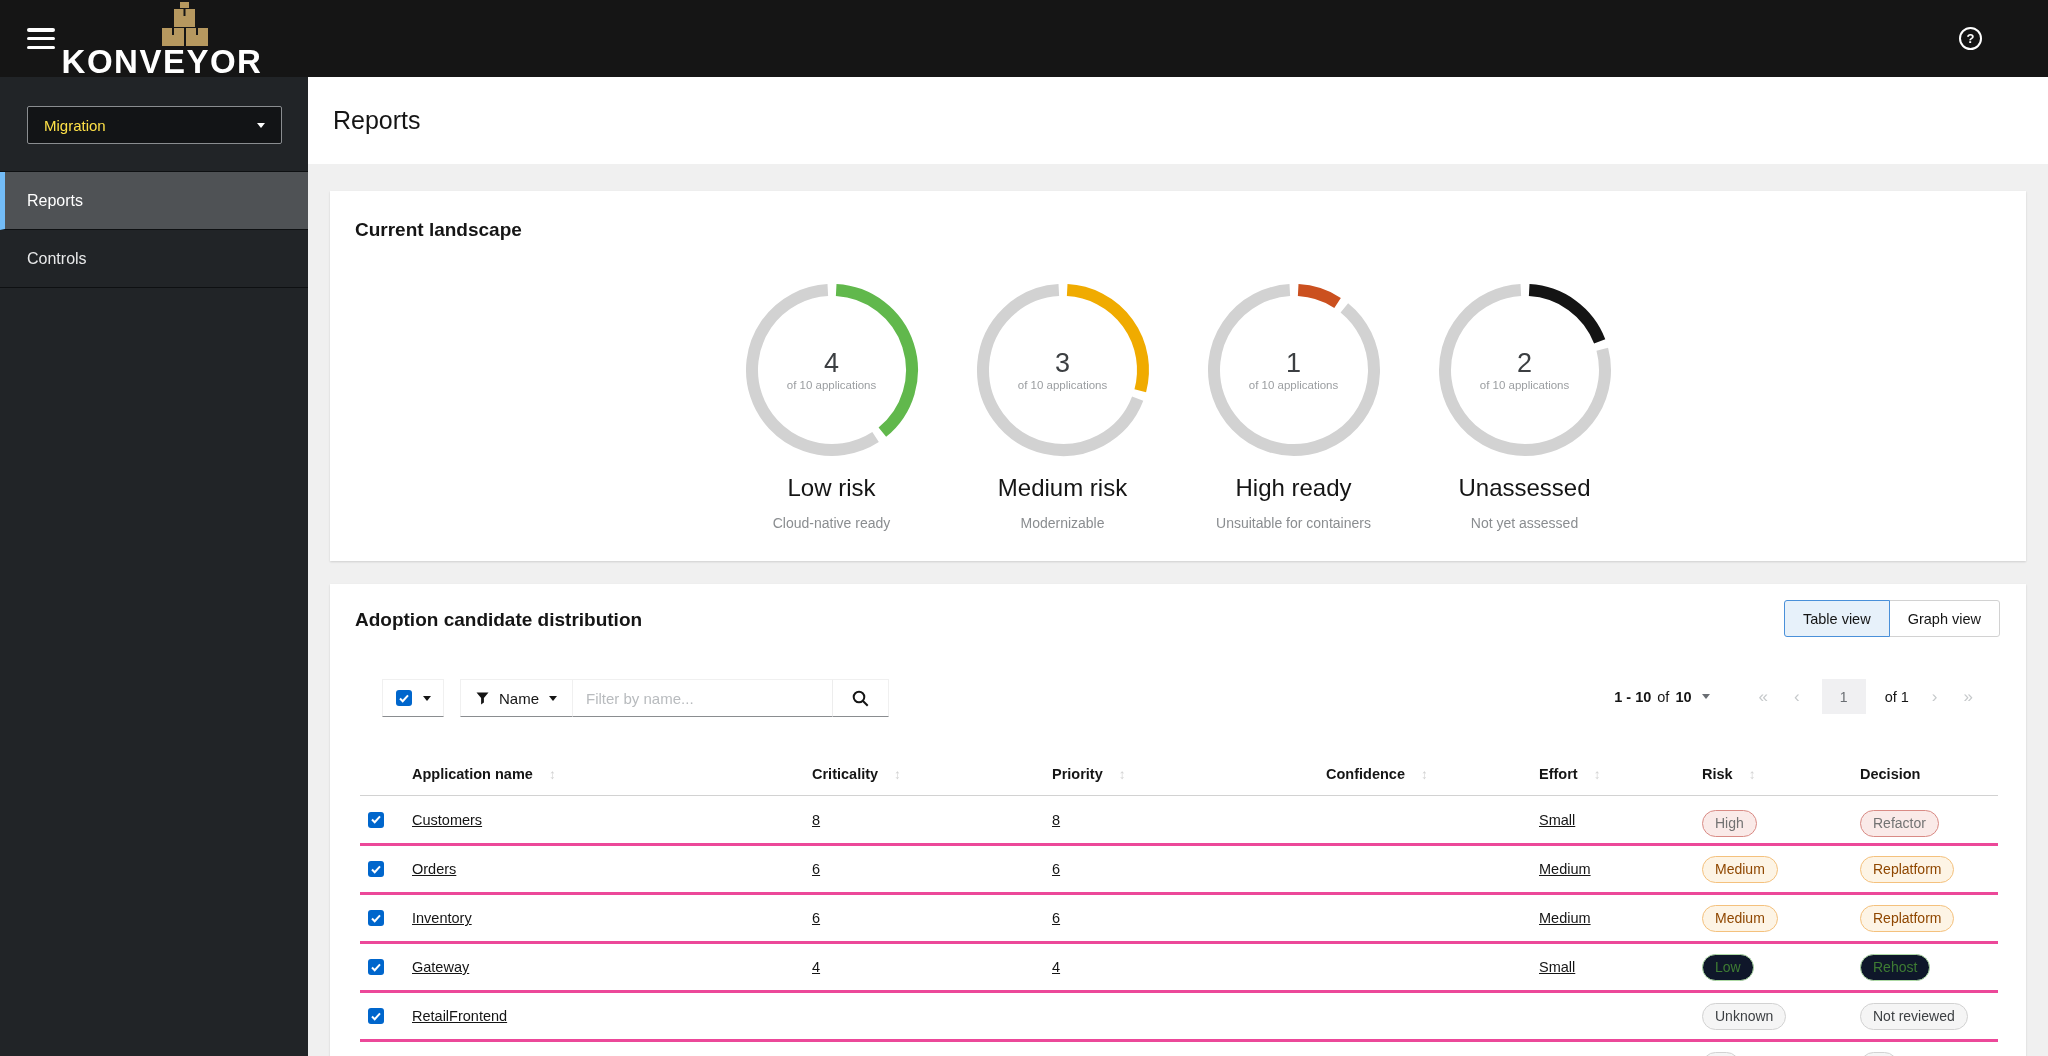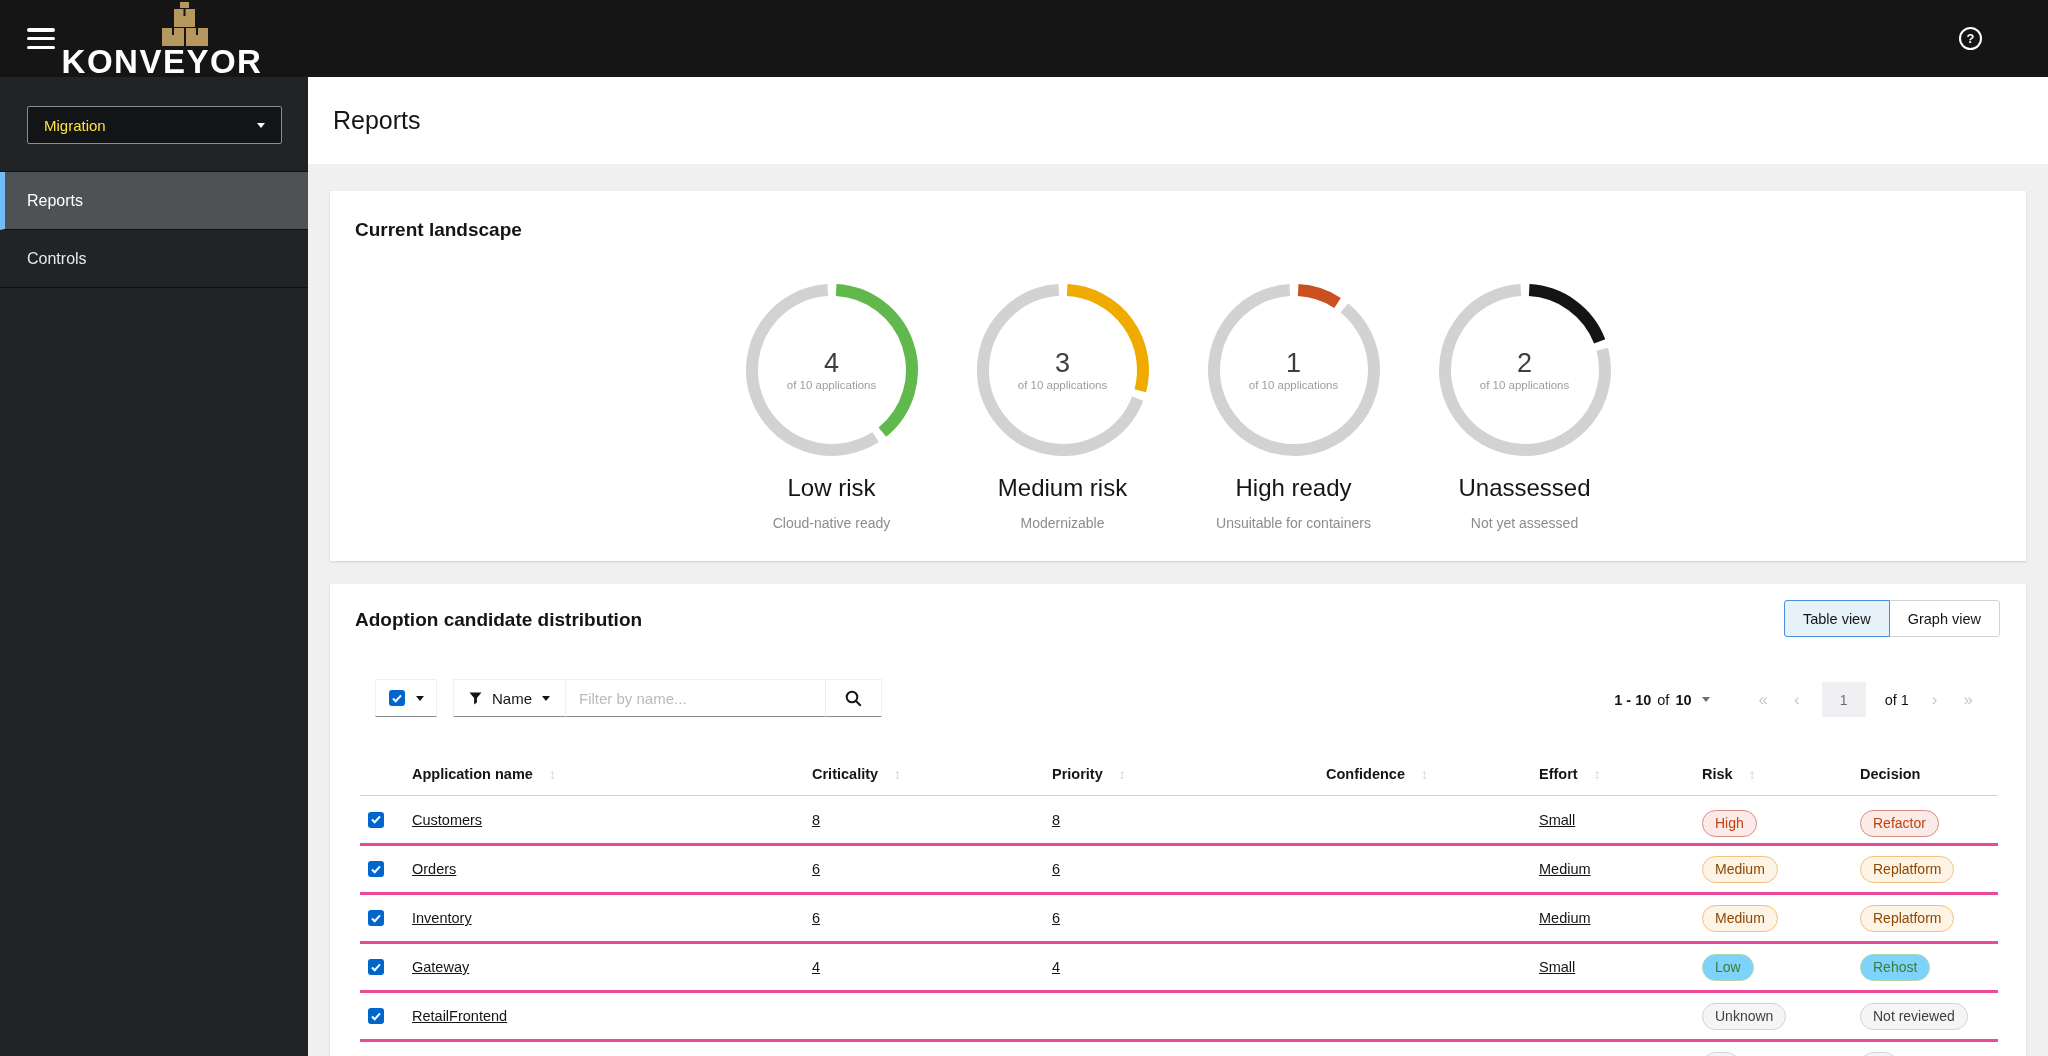--- a/index.html
+++ b/index.html
@@ -44,21 +44,21 @@
   .donut-desc  { text-align:center; font-size:14px; color:#8a8d90; margin-top:13px; }
 
   
   .toggle-group { position:absolute; top:16px; right:26px; display:flex; }
   .toggle-btn { height:37px; padding:0 18px; font-size:14.5px; color:#151515; background:#fff; border:1px solid #d2d2d2; display:flex; align-items:center; cursor:pointer; }
   .toggle-btn:first-child { border-radius:3px 0 0 3px; }
   .toggle-btn:last-child  { border-radius:0 3px 3px 0; margin-left:-1px; }
   .toggle-btn.selected { background:#e7f1fa; border:1px solid #4a90d9; z-index:2; }
 
   
-  .toolbar { position:absolute; top:95px; left:45px; right:40px; display:flex; align-items:flex-end; }
+  .toolbar { position:absolute; top:95px; left:52px; right:40px; display:flex; align-items:flex-start; }
   .control { height:38px; background:#fff; border:1px solid #f0f0f0; border-bottom:1px solid #8a8d90; display:flex; align-items:center; }
   .bulk-select { width:62px; justify-content:center; gap:11px; cursor:pointer; }
   .cbx { width:16px; height:16px; background:#0066cc; border-radius:3px; display:inline-flex; align-items:center; justify-content:center; flex:none; }
   .caret { width:0; height:0; border-left:4.5px solid transparent; border-right:4.5px solid transparent; border-top:5.5px solid #151515; display:inline-block; }
   .filter-group { display:flex; margin-left:16px; }
   .filter-cat { padding:0 15px; gap:10px; font-size:15px; cursor:pointer; }
   .filter-input { width:259px; border-left:none; border-right:none; padding:0 13px; font-size:15px; outline:none; }
   .filter-input::placeholder { color:#b8bbbe; }
   .search-btn { width:57px; justify-content:center; border-left:1px solid #ededed; cursor:pointer; }
 
@@ -79,23 +79,23 @@
   th:nth-child(2), td:nth-child(2) { width:400px; }
   th:nth-child(3), td:nth-child(3) { width:240px; }
   th:nth-child(4), td:nth-child(4) { width:274px; }
   th:nth-child(5), td:nth-child(5) { width:213px; }
   th:nth-child(6), td:nth-child(6) { width:163px; }
   th:nth-child(7), td:nth-child(7) { width:158px; }
   th { text-align:left; font-size:14.5px; font-weight:700; color:#151515; padding:6px 8px 13px 8px; border-bottom:1px solid #d2d2d2; }
   td { font-size:14.5px; color:#151515; padding:0 8px; height:49px; border-bottom:3px solid #ec4899; vertical-align:middle;text-decoration:underline; }
   .sort-icon { margin-left:12px; color:#d2d2d2; font-size:13.5px; font-weight:400; cursor:pointer; }
   .pill { display:inline-block; min-width:38px; padding:2px 12px; border:1px solid; border-radius:30px; font-size:14px; line-height:21px; text-align:center; }
-  .pill.red    { background:#faeae8; border-color:#d98b85; color:#c2410c;margin-top:8px; }
+  .pill.red    { background:#faeae8; border-color:#d98b85; color:#737373;margin-top:8px; }
   .pill.orange { background:#fdf4e5; border-color:#f4c17d; color:#8f4700; }
-  .pill.green  { background:#7dd3fc; border-color:#aedaa5; color:#3e7c33; }
+  .pill.green  { background:#0f172a; border-color:#aedaa5; color:#3e7c33; }
   .pill.gray   { background:#f5f5f5; border-color:#d2d2d2; color:#3c3f42; }
 </style>
 </head>
 <body>
 
 <div class="app">
 
   <header class="masthead">
     <div class="hamburger">
         <span></span>

